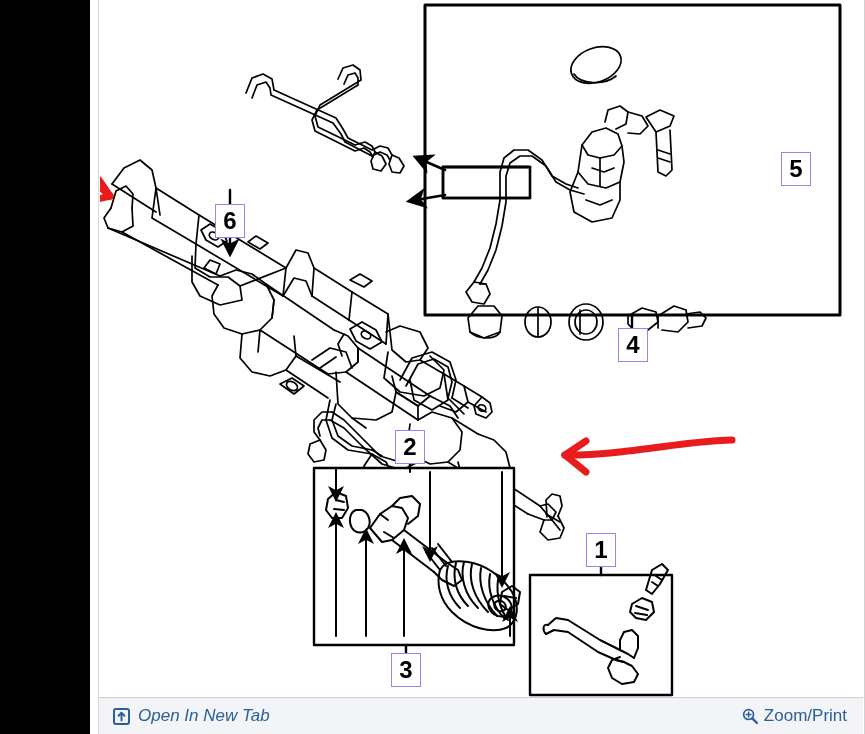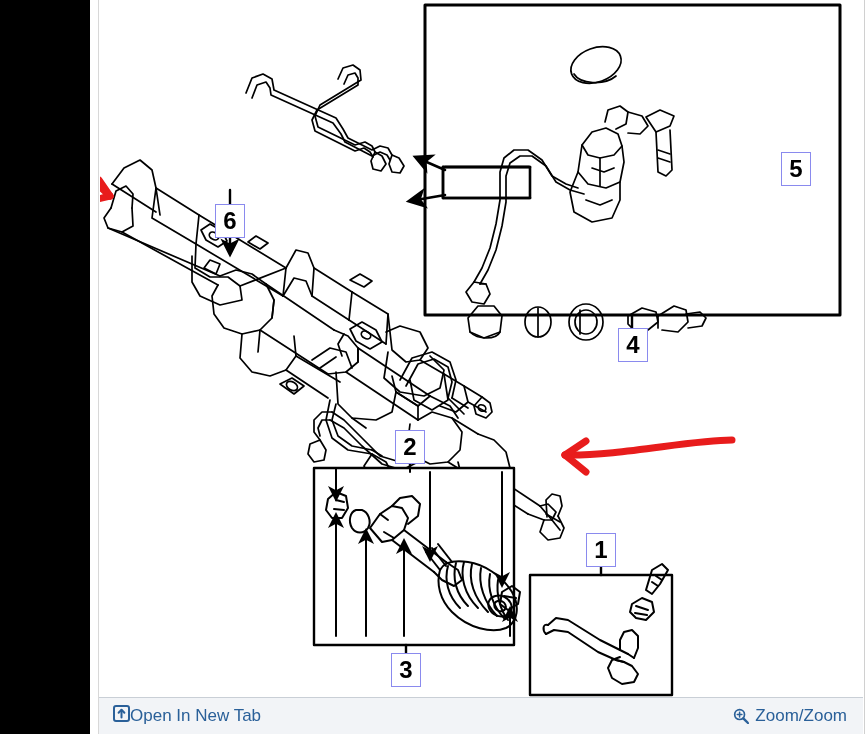--- a/index.html
+++ b/index.html
@@ -36,22 +36,23 @@
 
   
   .footer-bar {
     position: absolute; left: 99px; top: 697px; width: 764px; height: 37px;
     background: #f2f4f7;
     border-top: 1px solid #c9cfd6;
     box-sizing: border-box;
   }
   .footer-left {
     position: absolute; left: 14px; top: 7px;
-    display: flex; align-items: flex-start; 
+    display: flex; align-items: center; gap: 8px;
     cursor: pointer;
+    font-style: italic;
   }
   .footer-right {
     position: absolute; right: 16px; top: 7px;
     display: flex; align-items: center; gap: 6px;
     cursor: pointer;
   }
   .link-text {
     color: #2a6099; font-size: 17px; font-family: "Liberation Sans", sans-serif;
     line-height: 22px; white-space: nowrap;
   }
@@ -373,17 +374,17 @@
     </div>
 
     <div class="footer-right">
       <span class="icon-box">
         <svg width="16" height="16" viewBox="0 0 16 16">
           <circle cx="6.6" cy="6.6" r="4.9" fill="none" stroke="#2a6099" stroke-width="1.7"></circle>
           <path d="M10.3 10.3 L15 15" stroke="#2a6099" stroke-width="2.4" stroke-linecap="round"></path>
           <path d="M4.3 6.6 L8.9 6.6 M6.6 4.3 L6.6 8.9" stroke="#2a6099" stroke-width="1.5" stroke-linecap="round"></path>
         </svg>
       </span>
-      <span class="link-text">Zoom/Zoom</span>
+      <span class="link-text">Zoom/Print</span>
     </div>
   </div>
 
 </div>
 
 </body></html>

